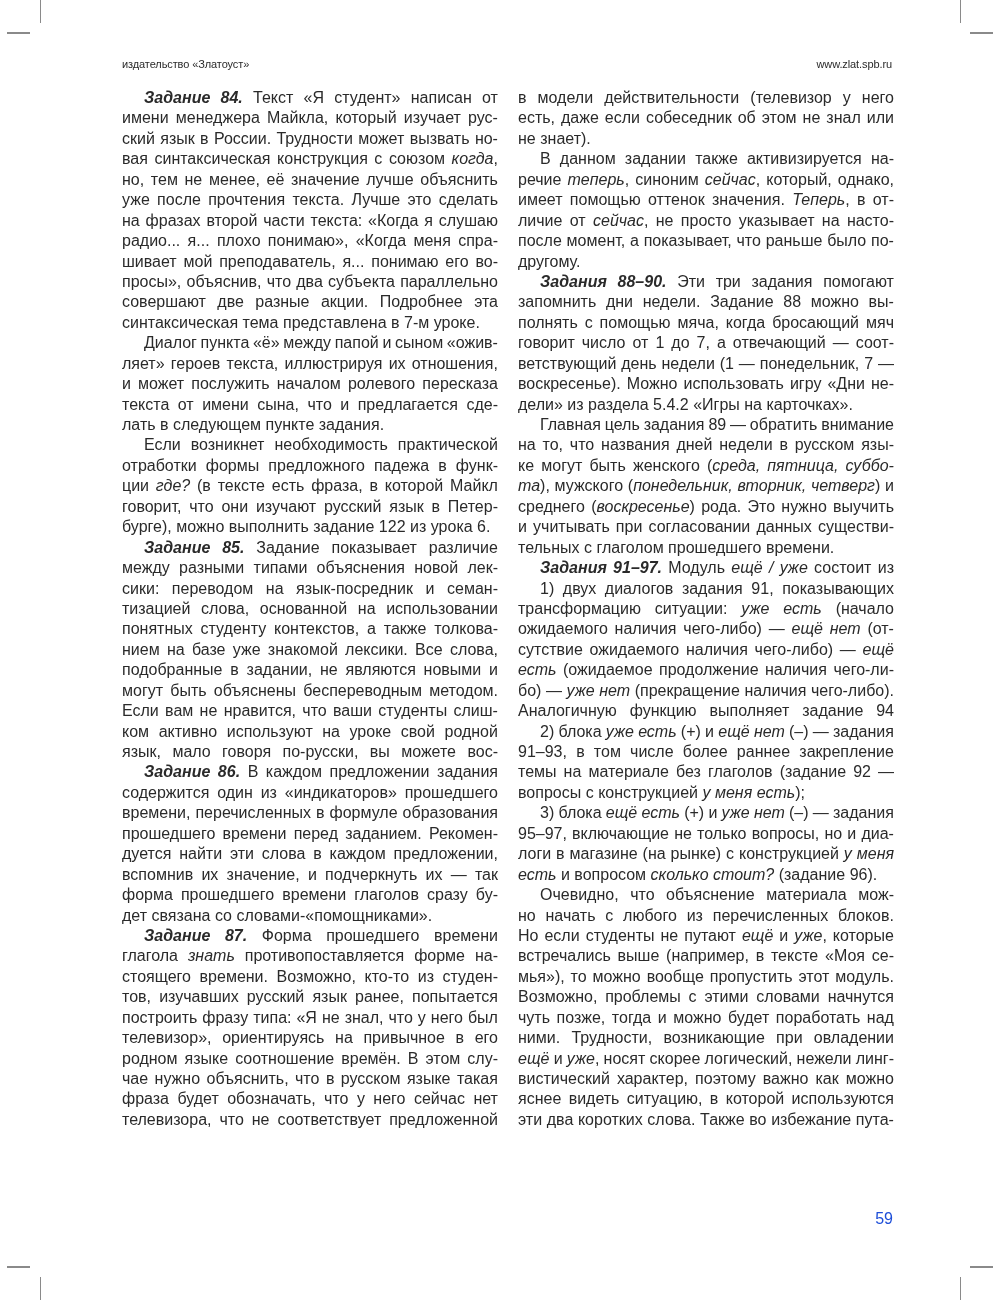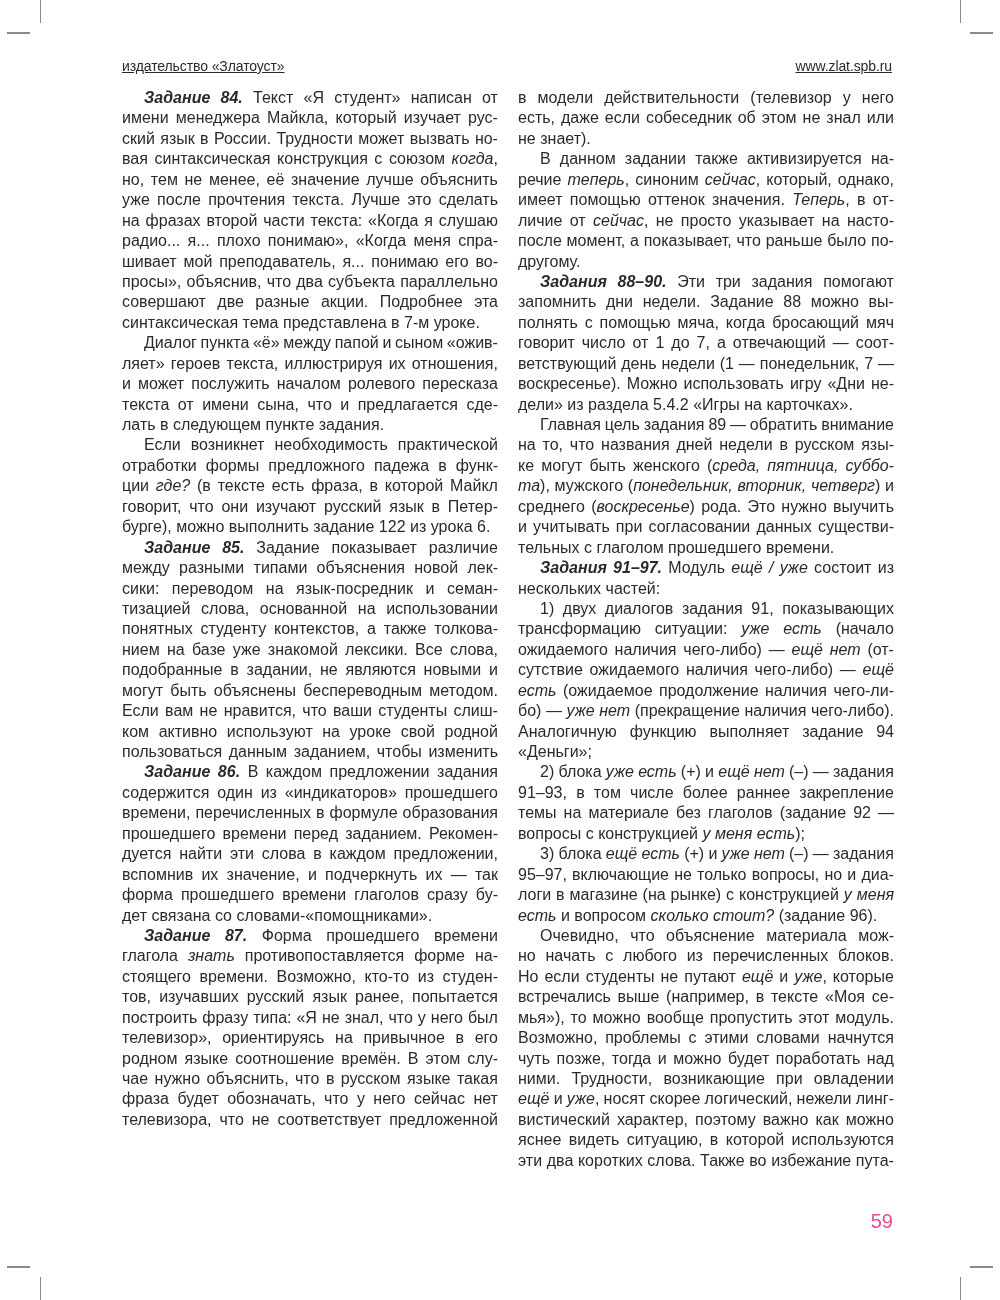--- a/index.html
+++ b/index.html
@@ -1,29 +1,29 @@
 <!DOCTYPE html>
 <html><head>
 <meta charset="utf-8">
 <style>
   html, body { margin: 0; padding: 0; background: #ffffff; }
   body { width: 1000px; height: 1300px; position: relative; overflow: hidden;
          font-family: "Liberation Sans", "DejaVu Sans", sans-serif; color: #2a2a2a; }
   .crop { position: absolute; background: #8a8a8a; }
   .crop.v { width: 1px; height: 23px; }
   .crop.h { height: 2px; width: 23px; }
-  .running-head { position: absolute; top: 58px; font-size: 14px; color: #2a2a2a; letter-spacing: -0.1px; text-decoration: underline; }
+  .running-head { position: absolute; top: 58px; font-size: 11px; color: #2a2a2a; letter-spacing: -0.1px; }
   .running-head.left { left: 122px; }
   .running-head.right { right: 108px; }
   .column { position: absolute; top: 88px; width: 376px; font-size: 16px; line-height: 20.45px; }
   .column.left { left: 122px; }
   .column.right { left: 518px; }
   .b { font-weight: bold; font-style: italic; }
   .i { font-style: italic; }
-  .page-number { position: absolute; top: 1210px; right: 107px; font-size: 20px; color: #ec4899; }
+  .page-number { position: absolute; top: 1210px; right: 107px; font-size: 16px; color: #1d4ed8; }
   
   .jline { display: flex; justify-content: space-between; white-space: nowrap; height: 20.45px; }
   .jline.last { justify-content: flex-start; gap: 0.28em; }
   .jline.indent { padding-left: 22px; }
   .w { display: inline-block; }
 </style>
 </head>
 <body>
 
 <div class="crop v" style="left:40px; top:0;"></div>
@@ -317,25 +317,27 @@
       <div class="jline">
         <span class="w"><span>ком</span></span>
         <span class="w"><span>активно</span></span>
         <span class="w"><span>используют</span></span>
         <span class="w"><span>на</span></span>
         <span class="w"><span>уроке</span></span>
         <span class="w"><span>свой</span></span>
         <span class="w"><span>родной</span></span>
       </div>
       <div class="jline">
-        <span class="w"><span>пользоваться</span></span>
-        <span class="w"><span>данным</span></span>
-        <span class="w"><span>заданием,</span></span>
-        <span class="w"><span>чтобы</span></span>
-        <span class="w"><span>изменить</span></span>
+        <span class="w"><span>язык,</span></span>
+        <span class="w"><span>мало</span></span>
+        <span class="w"><span>говоря</span></span>
+        <span class="w"><span>по-русски,</span></span>
+        <span class="w"><span>вы</span></span>
+        <span class="w"><span>можете</span></span>
+        <span class="w"><span>вос-</span></span>
       </div>
     </div>
     <div>
       <div class="jline indent">
         <span class="w"><span class="b">Задание</span></span>
         <span class="w"><span class="b">86.</span></span>
         <span class="w"><span>В</span></span>
         <span class="w"><span>каждом</span></span>
         <span class="w"><span>предложении</span></span>
         <span class="w"><span>задания</span></span>
@@ -693,24 +695,20 @@
       <div class="jline indent">
         <span class="w"><span class="b">Задания</span></span>
         <span class="w"><span class="b">91–97.</span></span>
         <span class="w"><span>Модуль</span></span>
         <span class="w"><span class="i">ещё</span></span>
         <span class="w"><span class="i">/</span></span>
         <span class="w"><span class="i">уже</span></span>
         <span class="w"><span>состоит</span></span>
         <span class="w"><span>из</span></span>
       </div>
-      <div class="jline last">
-        <span class="w"><span>нескольких</span></span>
-        <span class="w"><span>частей:</span></span>
-      </div>
     </div>
     <div>
       <div class="jline indent">
         <span class="w"><span>1)</span></span>
         <span class="w"><span>двух</span></span>
         <span class="w"><span>диалогов</span></span>
         <span class="w"><span>задания</span></span>
         <span class="w"><span>91,</span></span>
         <span class="w"><span>показывающих</span></span>
       </div>
@@ -753,23 +751,20 @@
         <span class="w"><span>(прекращение</span></span>
         <span class="w"><span>наличия</span></span>
         <span class="w"><span>чего-либо).</span></span>
       </div>
       <div class="jline">
         <span class="w"><span>Аналогичную</span></span>
         <span class="w"><span>функцию</span></span>
         <span class="w"><span>выполняет</span></span>
         <span class="w"><span>задание</span></span>
         <span class="w"><span>94</span></span>
-      </div>
-      <div class="jline last">
-        <span class="w"><span>«Деньги»;</span></span>
       </div>
     </div>
     <div>
       <div class="jline indent">
         <span class="w"><span>2)</span></span>
         <span class="w"><span>блока</span></span>
         <span class="w"><span class="i">уже</span></span>
         <span class="w"><span class="i">есть</span></span>
         <span class="w"><span>(+)</span></span>
         <span class="w"><span>и</span></span>

